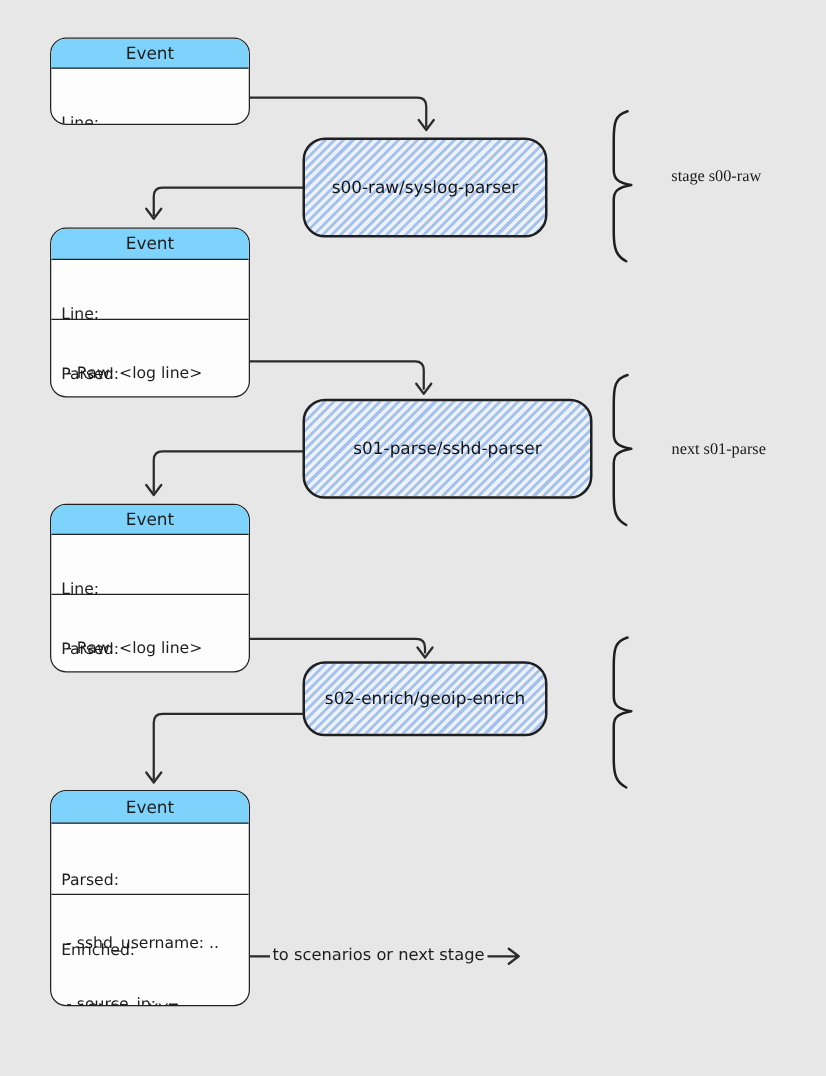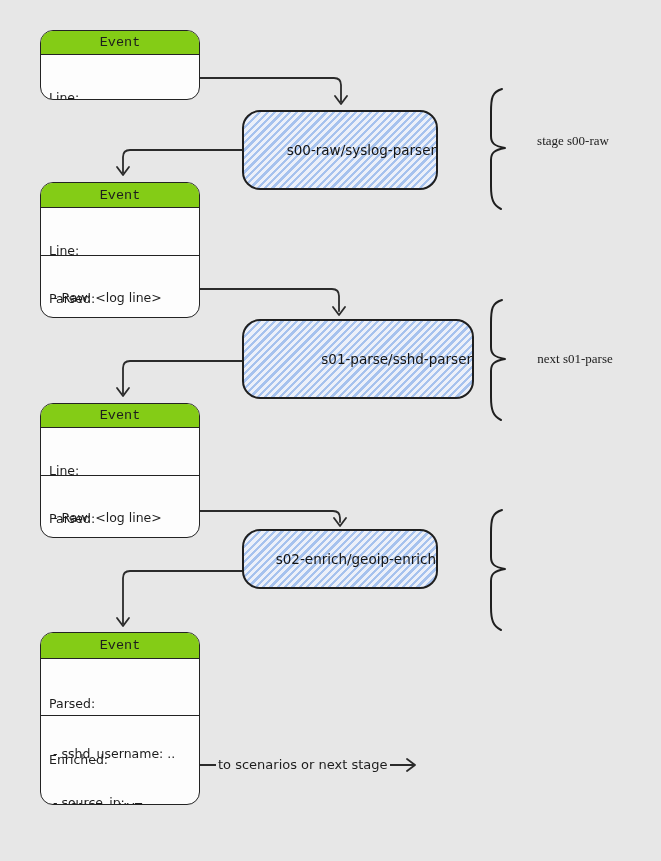--- a/index.html
+++ b/index.html
@@ -9,36 +9,35 @@
   svg.overlay { position:absolute; left:0; top:0; z-index:1; }
 
   .event-box {
     position:absolute; z-index:2; box-sizing:border-box;
     background:#fdfdfd; border:1.7px solid #232323; border-radius:13px;
     display:flex; flex-direction:column; overflow:hidden;
   }
   .event-header {
     flex:none; box-sizing:border-box;
     display:flex; align-items:center; justify-content:center;
-    font-size:13.5px; background:#84cc16;
+    font-size:13.5px; background:#7dd3fc;
     border-bottom:1.7px solid #232323;
-    font-family:Liberation Mono, monospace;
   }
   .event-section {
     flex:none; box-sizing:border-box;
     padding:4px 8px 0 8px; font-size:12.5px; line-height:15.5px;
     white-space:pre;
   }
   .event-section + .event-section { border-top:1.7px solid #232323; }
   .event-section.grow { flex:1; }
 
   .parser-box {
     position:absolute; z-index:2; box-sizing:border-box;
     border:2px solid #1f1f1f; border-radius:18px;
-    display:flex; align-items:center; justify-content:flex-end;
+    display:flex; align-items:center; justify-content:center;
     font-size:13.5px; color:#141414;
     background:repeating-linear-gradient(135deg,
       #a6c2ee 0px, #a6c2ee 2.3px,
       #ecf0f9 2.3px, #ecf0f9 5.2px);
   }
 
   .stage-label {
     position:absolute; z-index:2;
     font-size:13px; line-height:16px; text-align:center; color:#1b1b1b;font-family:Liberation Serif, serif;
   }

